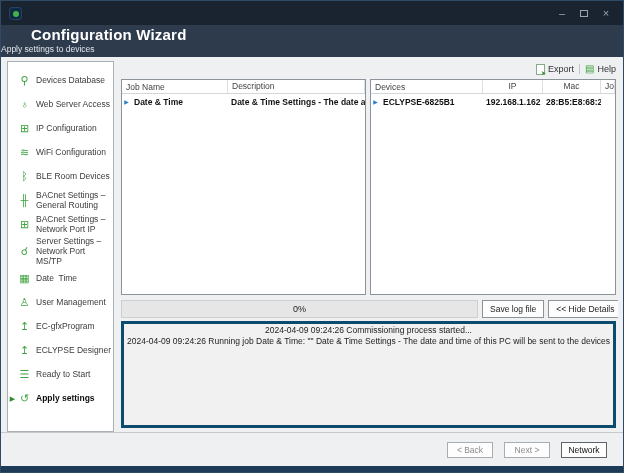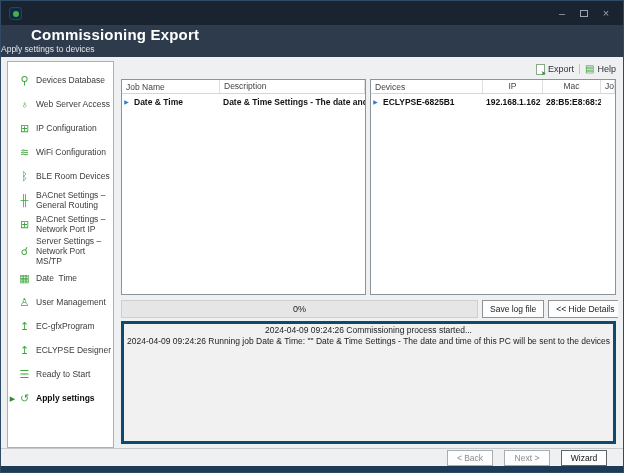--- a/index.html
+++ b/index.html
@@ -44,39 +44,39 @@
   
   .tables { display:flex; gap:4px; height:216px; margin-top:2px; flex:none; }
   .table { background:#fff; border:1px solid #8d939b; display:flex; flex-direction:column; overflow:hidden; }
   .t-jobs { width:245px; flex:none; }
   .t-devices { flex:1; }
   .thead { display:flex; border-bottom:1px solid #d4d7da; height:14px; font-size:8.5px; color:#444; flex:none; }
   .th { border-right:1px solid #dddfe2; padding:1px 4px; white-space:nowrap; overflow:hidden; }
   .trow { display:flex; font-size:8.5px; height:15px; align-items:center; }
   .cell { padding:0 3px; white-space:nowrap; overflow:hidden; font-weight:bold; color:#111; }
   .row-arrow { font-size:6px; color:#2f7fd1; width:9px; text-align:center; flex:none; }
-  .c-job   { width:98px; flex:none; display:flex; align-items:center; }
+  .c-job   { width:106px; flex:none; display:flex; align-items:center; }
   .c-desc  { flex:1; }
   .c-host  { width:112px; flex:none; display:flex; align-items:center; }
   .c-ip    { width:60px; flex:none; }
   .c-mac   { width:58px; flex:none; }
   .c-stat  { flex:1; }
   .th.c-ip, .th.c-mac, .th.c-stat { text-align:center; }
 
   
   .progress-row { display:flex; gap:4px; margin-top:5px; height:18px; flex:none; }
   .progress { width:357px; flex:none; background:#e6e6e6; border:1px solid #cfcfcf; font-size:9px; color:#222; text-align:center; line-height:16px; }
   .btn { background:#fdfdfd; border:1px solid #8f9396; font-size:8.5px; color:#1c1c1c; display:flex; align-items:center; justify-content:center; padding:0 7px; white-space:nowrap; cursor:default; }
 
   
   .log { flex:1; margin-top:3px; margin-bottom:4px; background:#f1f1f1; border:3px solid #0c4a6e; padding:1px 3px; overflow:hidden;text-align:center; }
   .log-line { font-size:8.5px; color:#222; line-height:1.25; white-space:nowrap; overflow:hidden; }
 
   
-  .footer { height:18px; flex:none; border-top:1px solid #c6cacd; background:#eef0f2; display:flex; align-items:center; justify-content:flex-end; gap:11px; padding-right:16px; }
+  .footer { height:34px; flex:none; border-top:1px solid #c6cacd; background:#eef0f2; display:flex; align-items:center; justify-content:flex-end; gap:11px; padding-right:16px; }
   .f-btn { width:46px; height:16px; font-size:8.5px; }
   .f-btn.disabled { color:#8c8c8c; border-color:#a9adb0; }
   .f-btn.default { border-color:#5f6냐468; border-color:#606468; font-weight:normal; color:#111; }
 
   .bottom-strip { height:6px; background:#1d3a57; flex:none; }
 </style>
 </head>
 <body>
 
 <div class="window">
@@ -89,21 +89,21 @@
       </span>
     <span class="ctrl">
         <span class="max-box"></span>
       </span>
     <span class="ctrl">
         <span>×</span>
       </span>
   </div>
 
   <div class="header">
-    <div class="title">Commissioning Export</div>
+    <div class="title">Configuration Wizard</div>
     <div class="subtitle">Apply settings to devices</div>
   </div>
 
   <div class="body">
 
     <div class="sidebar">
       <div class="side-item">
         <span class="marker"></span>
         <span class="side-icon">⚲</span>
         <span class="side-label">Devices Database</span>
@@ -235,18 +235,18 @@
         <div class="log-line">2024-04-09 09:24:26 Commissioning process started...</div>
         <div class="log-line">2024-04-09 09:24:26 Running job Date &amp; Time: "" Date &amp; Time Settings - The date and time of this PC will be sent to the devices when the commissioning is executed</div>
       </div>
 
     </div>
   </div>
 
   <div class="footer">
     <div class="btn f-btn disabled">&lt; Back</div>
     <div class="btn f-btn disabled">Next &gt;</div>
-    <div class="btn f-btn default">Wizard</div>
+    <div class="btn f-btn default">Network</div>
   </div>
 
   <div class="bottom-strip"></div>
 
 </div>
 
 </body></html>

